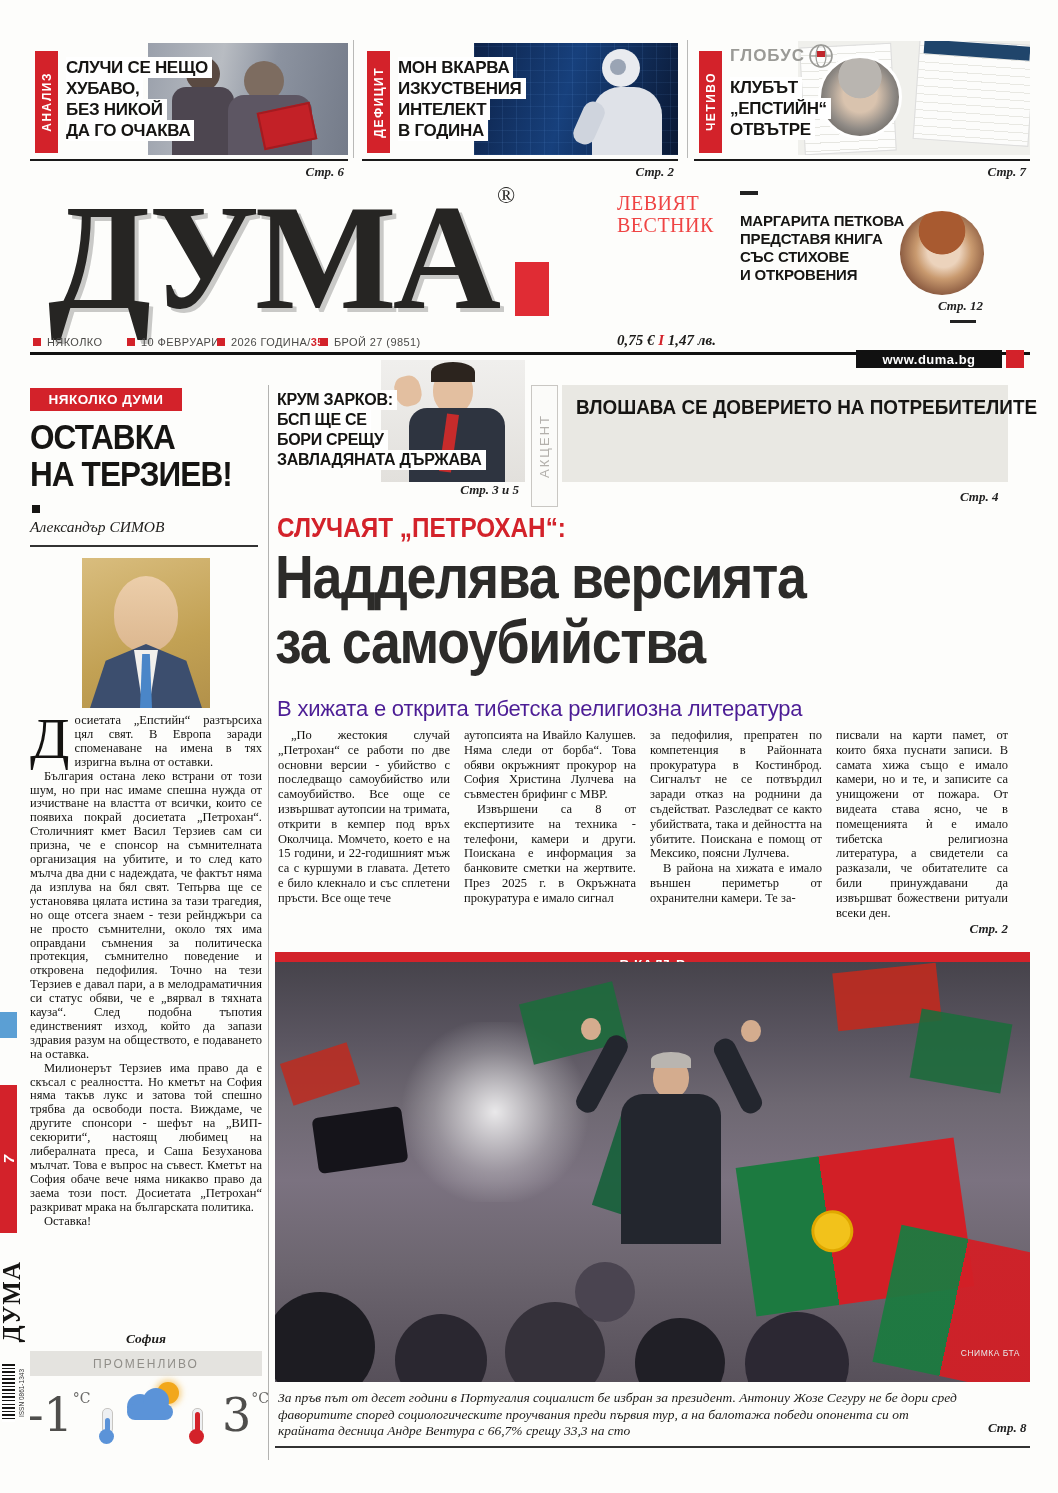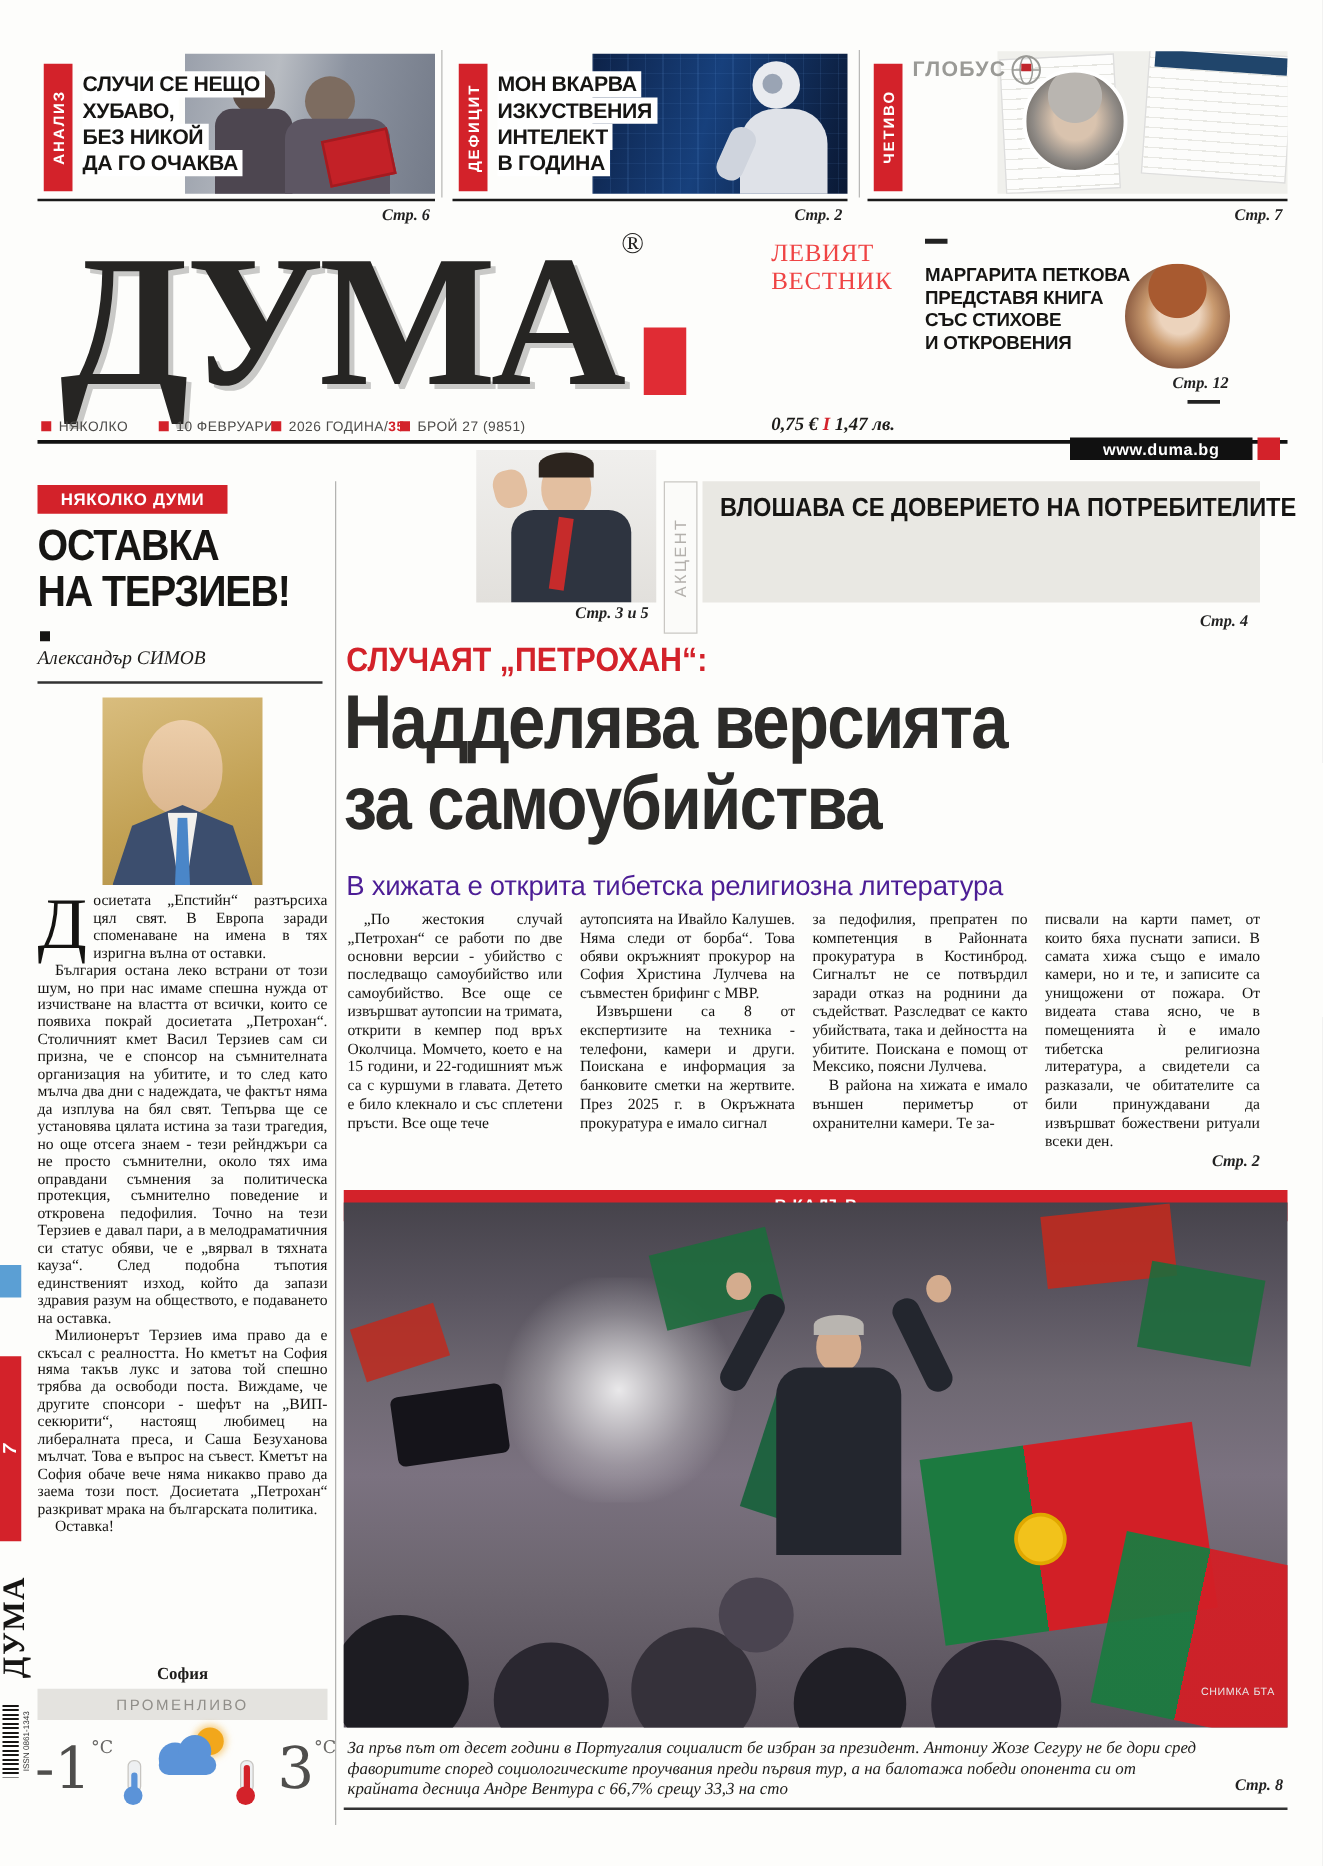--- a/index.html
+++ b/index.html
@@ -104,20 +104,25 @@
       </div>
     <div class="abs" style="left:36px;top:8px;display:flex;align-items:center;gap:3px;">
       <span class="sans" style="font-size:17px;font-weight:700;color:#9a9a96;letter-spacing:1px;">ГЛОБУС</span>
       <svg width="26" height="26" viewBox="0 0 26 26">
           <circle cx="13" cy="13" r="11" fill="none" stroke="#9a9a96" stroke-width="1.6"></circle>
           <ellipse cx="13" cy="13" rx="5" ry="11" fill="none" stroke="#9a9a96" stroke-width="1.2"></ellipse>
           <line x1="2" y1="13" x2="24" y2="13" stroke="#9a9a96" stroke-width="1.2"></line>
           <rect x="9" y="8" width="8" height="6" fill="#c0262c"></rect>
         </svg>
     </div>
+    <div class="abs" style="left:36px;top:42px;">
+      <div><span class="t-line">КЛУБЪТ</span></div>
+      <div><span class="t-line">„ЕПСТИЙН“</span></div>
+      <div><span class="t-line">ОТВЪТРЕ</span></div>
+    </div>
     <div class="t-rule" style="top:124px;"></div>
     <div class="abs pageref" style="right:4px;top:129px;">Стр. 7</div>
   </div>
 
   <div class="abs" style="left:48px;top:182px;">
     <span id="duma-title">ДУМА</span><span style="font-size:24px;vertical-align:105px;color:#262523;">®</span>
   </div>
   <div class="abs" style="left:617px;top:192px;font-size:20px;line-height:22px;letter-spacing:.5px;color:#ef4444;">
     <div>ЛЕВИЯТ</div>
     <div>ВЕСТНИК</div>
@@ -174,21 +179,21 @@
     <div class="shape" style="left:8px;top:86px;width:112px;height:64px;background:#3c4e6e;clip-path:polygon(0 100%,14% 26%,50% 0,86% 26%,100% 100%);"></div>
     <div class="shape" style="left:52px;top:92px;width:24px;height:58px;background:#f2f0ec;clip-path:polygon(0 0,100% 0,62% 100%,38% 100%);"></div>
     <div class="shape" style="left:58px;top:96px;width:12px;height:54px;background:#4a86c8;clip-path:polygon(18% 0,82% 0,100% 100%,0 100%);"></div>
   </div>
   <div class="abs op-body" style="left:30px;top:714px;width:232px;">
     <p class="first"><span class="dropcap">Д</span><span>осиетата „Епстийн“ разтърсиха цял свят. В Европа заради споменаване на имена в тях изригна вълна от оставки.</span></p>
     <p>България остана леко встрани от този шум, но при нас имаме спешна нужда от изчистване на властта от всички, които се появиха покрай досиетата „Петрохан“. Столичният кмет Васил Терзиев сам си призна, че е спонсор на съмнителната организация на убитите, и то след като мълча два дни с надеждата, че фактът няма да изплува на бял свят. Тепърва ще се установява цялата истина за тази трагедия, но още отсега знаем - тези рейнджъри са не просто съмнителни, около тях има оправдани съмнения за политическа протекция, съмнително поведение и откровена педофилия. Точно на тези Терзиев е давал пари, а в мелодраматичния си статус обяви, че е „вярвал в тяхната кауза“. След подобна тъпотия единственият изход, който да запази здравия разум на обществото, е подаването на оставка.</p>
     <p>Милионерът Терзиев има право да е скъсал с реалността. Но кметът на София няма такъв лукс и затова той спешно трябва да освободи поста. Виждаме, че другите спонсори - шефът на „ВИП-секюрити“, настоящ любимец на либералната преса, и Саша Безуханова мълчат. Това е въпрос на съвест. Кметът на София обаче вече няма никакво право да заема този пост. Досиетата „Петрохан“ разкриват мрака на българската политика.</p>
     <p>Оставка!</p>
   </div>
-  <div class="abs" style="left:30px;top:1331px;width:232px;text-align:center;font-weight:700;font-size:13.5px;">София</div>
+  <div class="abs" style="left:30px;top:1331px;width:232px;text-align:center;font-weight:700;font-style:italic;font-size:13.5px;">София</div>
   <div class="abs vbox sans" style="left:30px;top:1351px;width:232px;height:25px;background:#e4e3df;">
     <span style="writing-mode:horizontal-tb;transform:none;color:#908e89;font-size:12px;letter-spacing:2px;">ПРОМЕНЛИВО</span>
   </div>
   <div class="abs" style="left:28px;top:1390px;"><span class="wnum">-1</span><span class="wunit">°C</span></div>
   <div class="abs" style="left:98px;top:1408px;width:20px;height:36px;">
     <div class="thermo-stem" style="left:4px;top:0;"></div>
     <div class="thermo-fill" style="left:6.5px;top:10px;height:14px;background:#5b93d8;"></div>
     <div class="thermo-bulb" style="left:1px;top:21px;background:#5b93d8;"></div>
   </div>
   <div class="abs" style="left:125px;top:1380px;width:60px;height:44px;">
@@ -206,20 +211,26 @@
 
   <div class="abs" style="left:268px;top:385px;width:1px;height:1075px;background:#b3b3b1;"></div>
 
   <div class="abs" style="left:275px;top:360px;width:250px;height:148px;">
     <div class="abs t-photo" style="left:106px;top:0;width:144px;height:122px;background:linear-gradient(#f0efed,#e2e0dc);">
       <div class="shape" style="left:52px;top:8px;width:40px;height:46px;border-radius:48%;background:#e3bfa0;"></div>
       <div class="shape" style="left:50px;top:2px;width:44px;height:20px;border-radius:50% 50% 0 0;background:#2c241e;"></div>
       <div class="shape" style="left:28px;top:48px;width:96px;height:74px;border-radius:18px 18px 0 0;background:#2e3440;"></div>
       <div class="shape" style="left:62px;top:54px;width:12px;height:58px;background:#c62b2b;transform:rotate(8deg);"></div>
       <div class="shape" style="left:14px;top:16px;width:26px;height:30px;border-radius:40%;background:#e3bfa0;transform:rotate(-14deg);"></div>
+    </div>
+    <div class="abs" style="left:2px;top:30px;">
+      <div><span class="t-line" style="font-size:16px;line-height:18px;">КРУМ ЗАРКОВ:</span></div>
+      <div><span class="t-line" style="font-size:16px;line-height:18px;">БСП ЩЕ СЕ</span></div>
+      <div><span class="t-line" style="font-size:16px;line-height:18px;">БОРИ СРЕЩУ</span></div>
+      <div><span class="t-line" style="font-size:16px;line-height:18px;">ЗАВЛАДЯНАТА ДЪРЖАВА</span></div>
     </div>
     <div class="abs pageref" style="right:6px;top:122px;">Стр. 3 и 5</div>
   </div>
 
   <div class="abs vbox" style="left:531px;top:385px;width:25px;height:120px;border:1px solid #c9c7c3;background:#fbfbf9;">
     <span class="sans" style="color:#b3b0ac;font-size:13px;letter-spacing:2px;">АКЦЕНТ</span>
   </div>
 
   <div class="abs gray-box" style="left:562px;top:385px;width:446px;height:97px;">
     <div class="sans cond" style="margin:10px 0 4px 14px;font-weight:900;font-size:21px;color:#161513;">ВЛОШАВА СЕ ДОВЕРИЕТО НА ПОТРЕБИТЕЛИТЕ</div>

